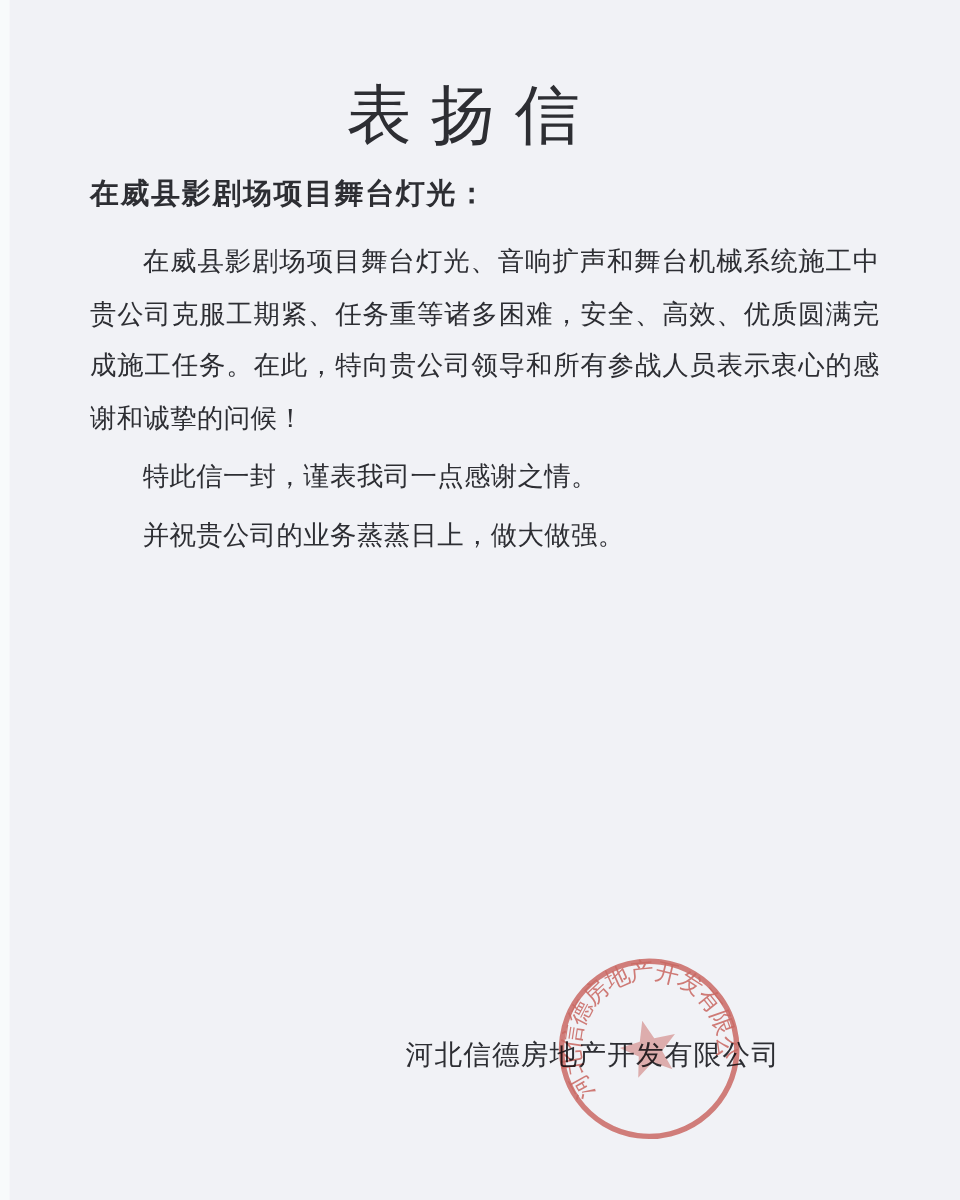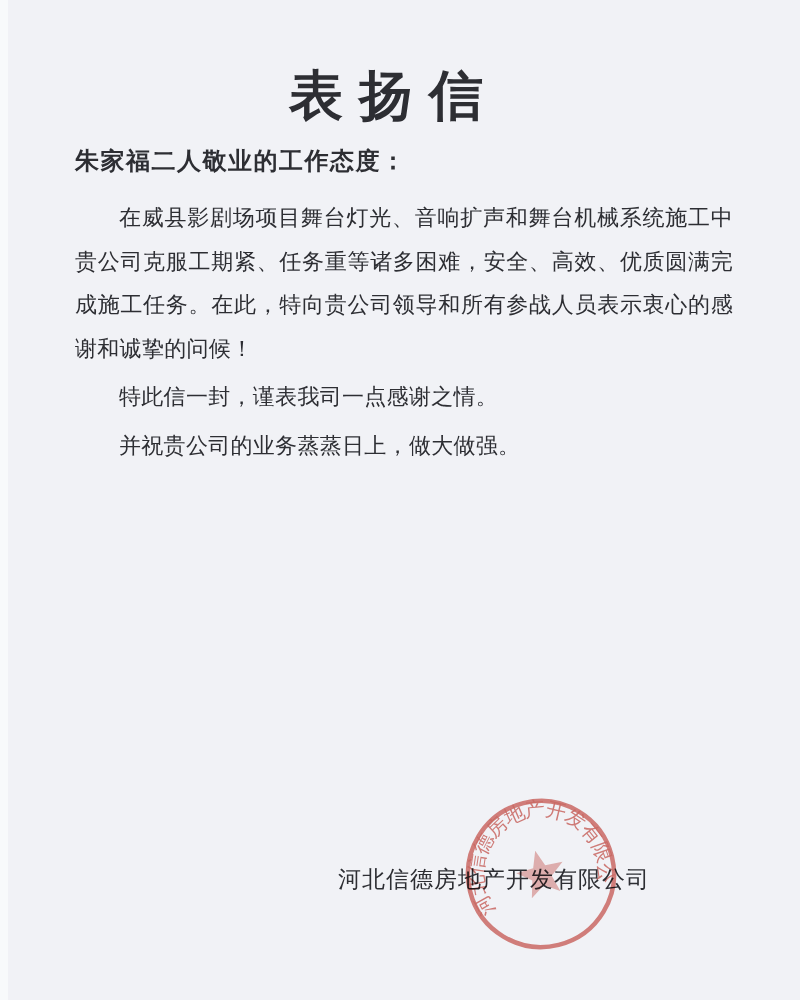--- a/index.html
+++ b/index.html
@@ -23,21 +23,21 @@
     position: absolute; left: 0; top: 0;
     width: 8px; height: 100%;
     background: #fafbfd; opacity: .8;
   }
   .title {
     position: absolute;
     top: 60px; left: 0; width: 772px;
     margin: 0;
     text-align: center;
     font-size: 54px;
-    font-weight: 700;
+    font-weight: 400;
     letter-spacing: 16px;
     text-indent: 16px;
   }
   .salutation {
     position: absolute;
     top: 145px; left: 75px;
     font-size: 24px;
     font-weight: bold;
     letter-spacing: 1.5px;
   }
@@ -85,21 +85,21 @@
   .seal-text { fill: currentColor; fill-opacity: 0.88; font-size: 20px; font-family: "Liberation Serif", "DejaVu Serif", serif; }
 </style>
 </head>
 <body>
 
 <div class="page">
   <div class="scan-edge"></div>
 
   <h1 class="title">表扬信</h1>
 
-  <div class="salutation">朱家福二人敬业的工作态度：</div>
+  <div class="salutation">在威县影剧场项目舞台灯光：</div>
 
   <div class="body">
       <p>在威县影剧场项目舞台灯光、音响扩声和舞台机械系统施工中贵公司克服工期紧、任务重等诸多困难，安全、高效、优质圆满完成施工任务。在此，特向贵公司领导和所有参战人员表示衷心的感谢和诚挚的问候！</p>
       <p>特此信一封，谨表我司一点感谢之情。</p>
       <p>并祝贵公司的业务蒸蒸日上，做大做强。</p>
     </div>
 
   <div class="signature">河北信德房地产开发有限公司</div>
 
 

